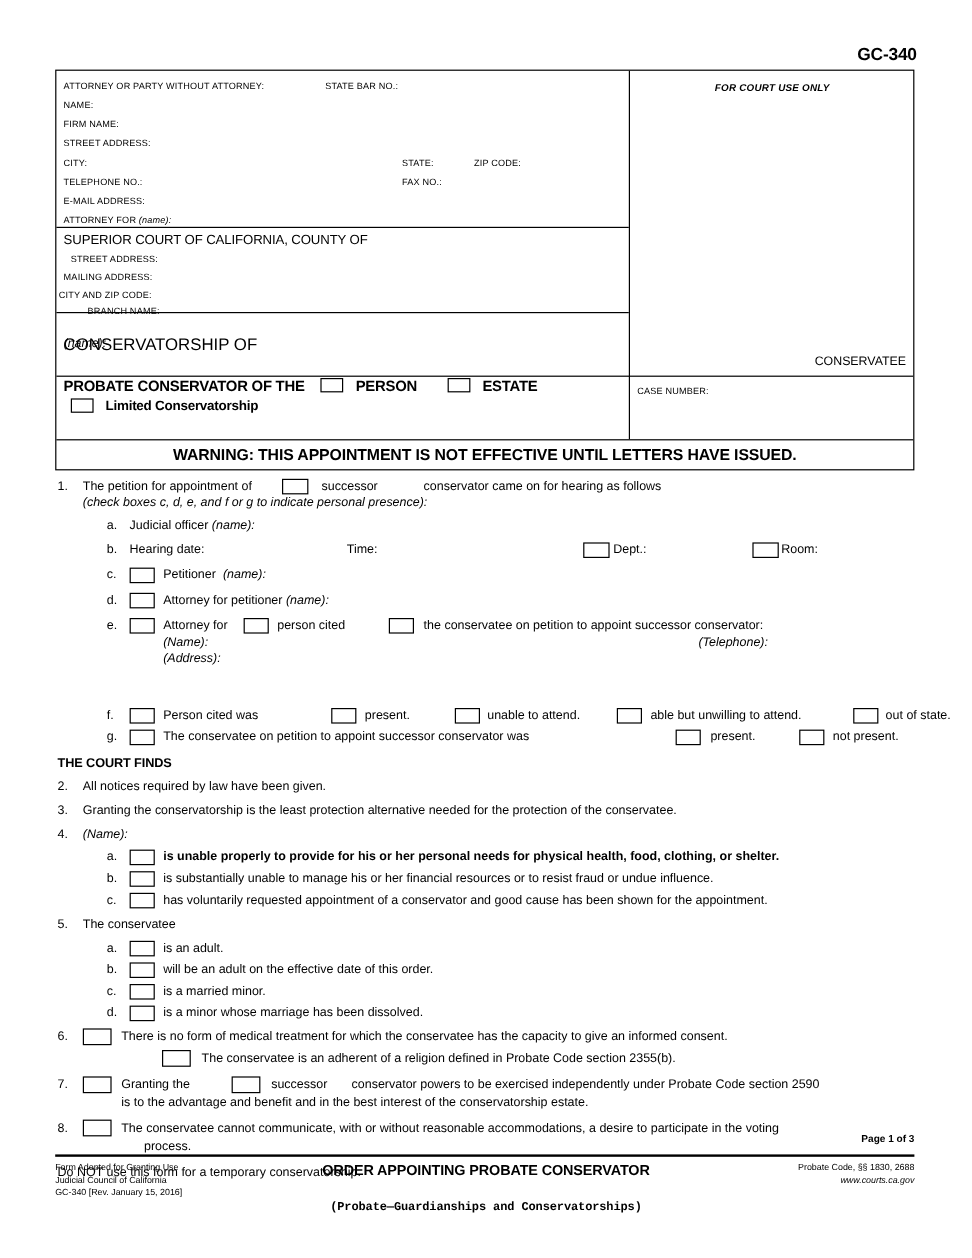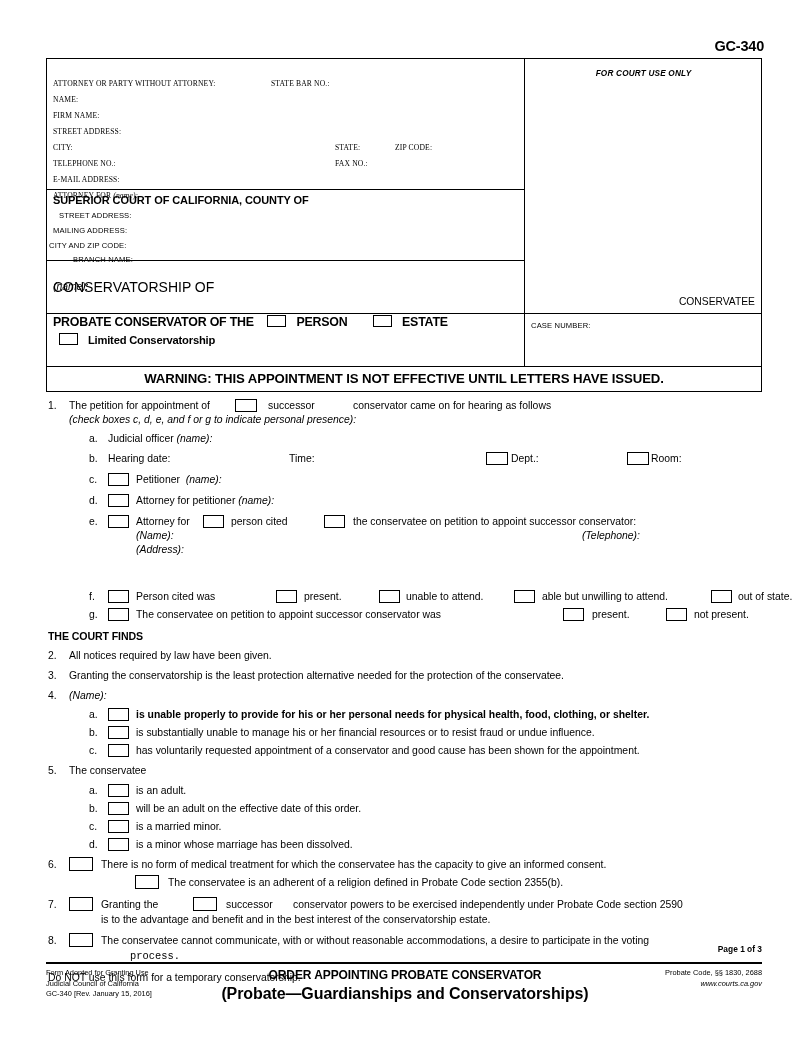--- a/index.html
+++ b/index.html
@@ -53,24 +53,23 @@
   }
   .hline {
     position: absolute;
     background: #000;
     height: 1.2px;
   }
 
   
   .attorney-block {
     position: absolute;
-    left: 0; top: 12px;
+    left: 0; top: 0;
     width: 477px;
     height: 130px;
-    font-family: Liberation Serif, serif;
   }
   .lbl {
     position: absolute;
     font-size: 7.6px;
     letter-spacing: 0.15px;
     white-space: nowrap;
   }
   .lbl i { font-style: italic; }
 
   .court-use {
@@ -106,21 +105,21 @@
     font-size: 7.6px;
     letter-spacing: 0.15px;
   }
 
   
   .court-name {
     position: absolute;
     left: 6px;
     top: 135px;
     font-size: 11px;
-    font-weight: bold;
+    font-weight: normal;
     letter-spacing: -0.1px;
   }
 
   
   .consv-title {
     position: absolute;
     left: 6px;
     top: 220px;
     font-size: 14px;
   }
@@ -236,24 +235,25 @@
     top: 968px;
     width: 810px;
     text-align: center;
   }
   .footer-title {
     font-size: 12px;
     font-weight: bold;
     letter-spacing: -0.1px;
   }
   .footer-sub {
-    font-size: 16px;
-    font-weight: bold;
-    margin-top: 3px;
+    font-size: 10px;
+    font-weight: bold;
+    margin-top: 19px;
     letter-spacing: -0.1px;
+    font-family: Liberation Mono, monospace;
   }
   .footer-right {
     position: absolute;
     right: 48px;
     top: 968px;
     text-align: right;
     font-size: 7.4px;
     line-height: 10.5px;
   }
   .footer-right .url { font-style: italic; }
@@ -468,21 +468,21 @@
     <div class="bx" style="left:23px; top:501px; width:24px; height:14px;"></div>
     <div class="abs" style="left:55px; top:503px;">Granting the</div>
     <div class="bx" style="left:147px; top:501px; width:24px; height:14px;"></div>
     <div class="abs" style="left:180px; top:503px;">successor</div>
     <div class="abs" style="left:247px; top:503px;">conservator powers to be exercised independently under Probate Code section 2590</div>
     <div class="abs" style="left:55px; top:518px;">is to the advantage and benefit and in the best interest of the conservatorship estate.</div>
 
     <div class="abs" style="left:2px; top:539px;">8.</div>
     <div class="bx" style="left:23px; top:537px; width:24px; height:14px;"></div>
     <div class="abs" style="left:55px; top:539px;">The conservatee cannot communicate, with or without reasonable accommodations, a desire to participate in the voting</div>
-    <div class="abs" style="left:84px; top:554px;font-family:Liberation Mono, monospace;">process.</div>
+    <div class="abs" style="left:74px; top:554px;">process.</div>
 
     <div class="abs" style="left:2px; top:576px;">Do NOT use this form for a temporary conservatorship.</div>
   </div>
 
   <div class="page-num">Page 1 of  3</div>
 
   <div class="footer-rule"></div>
 
   <div class="footer-left">
     <div>Form Adopted for Granting Use</div>

